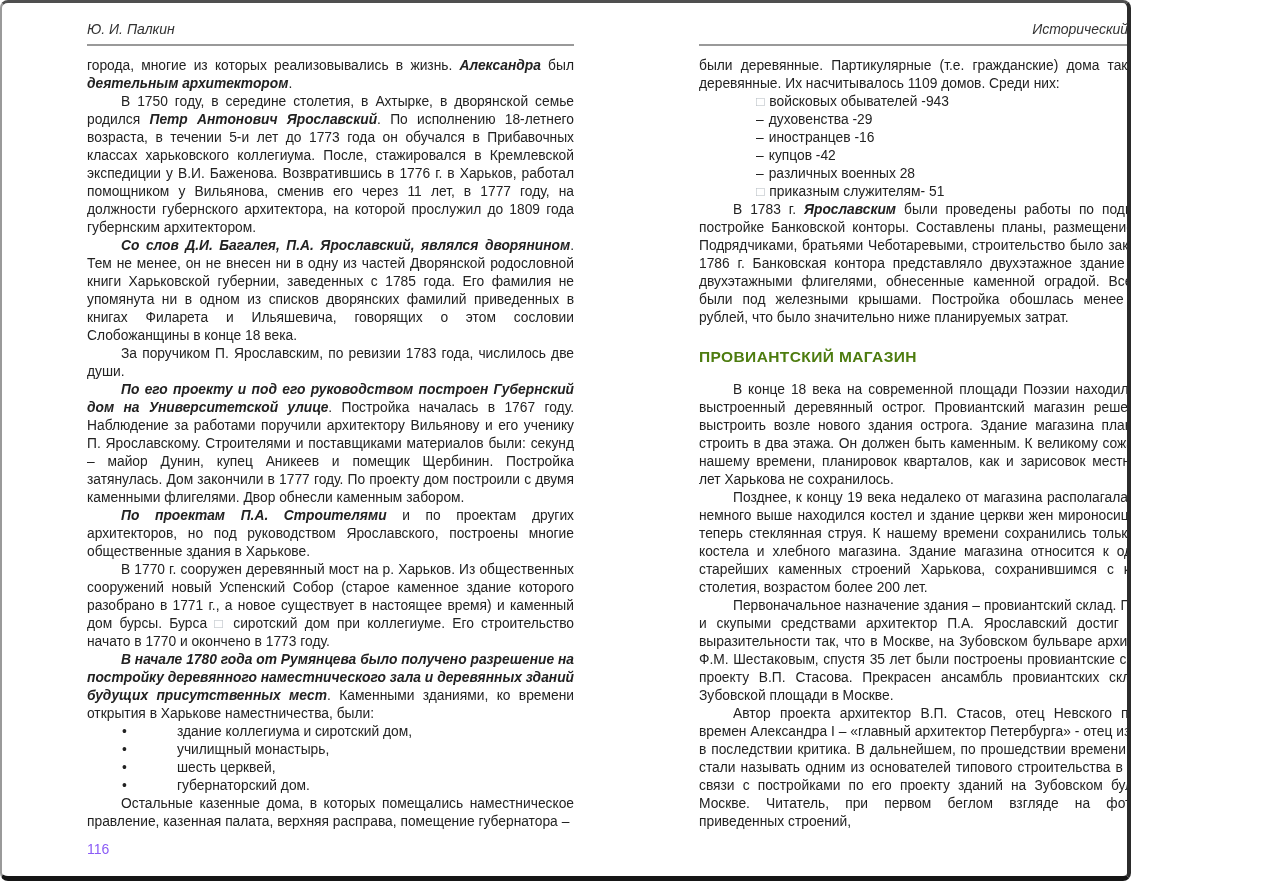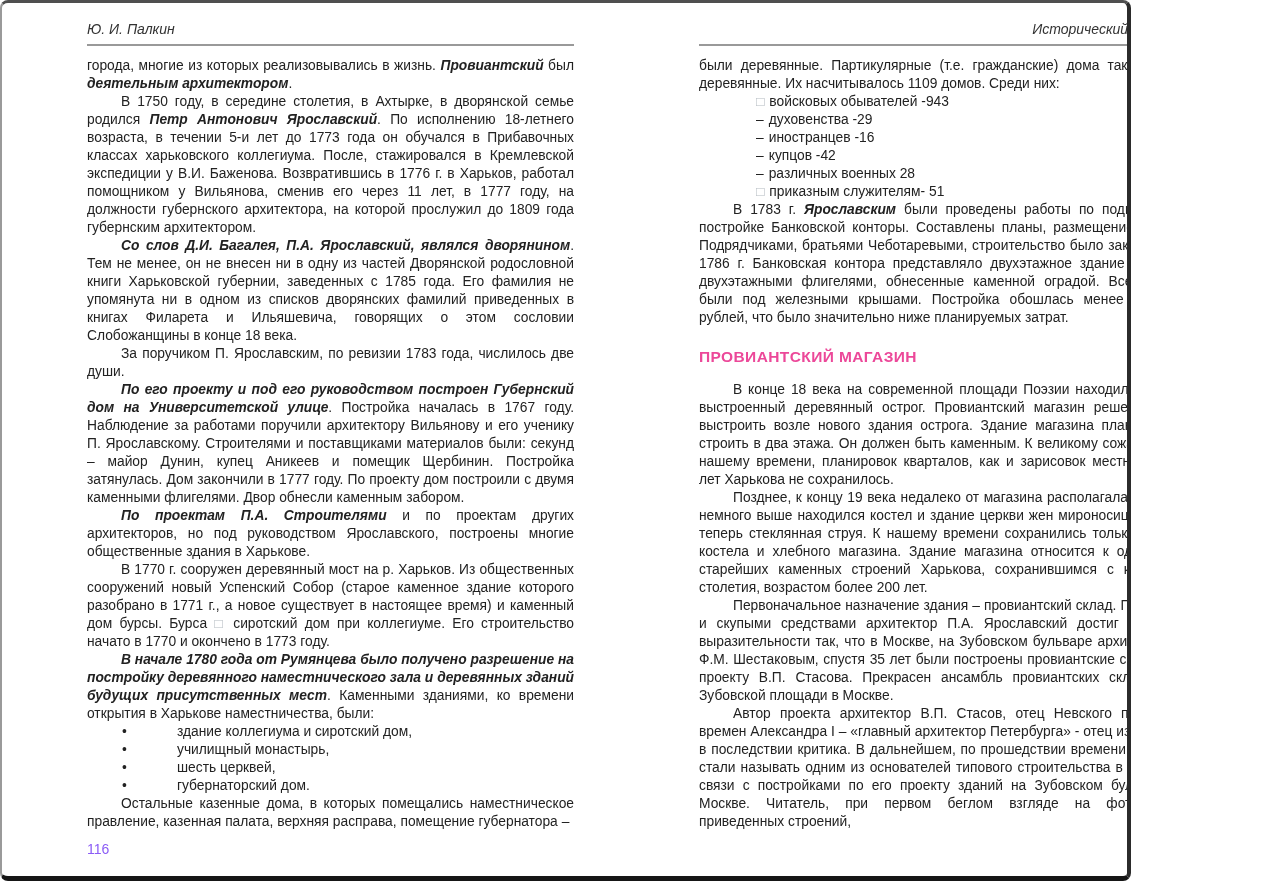--- a/index.html
+++ b/index.html
@@ -42,21 +42,21 @@
     text-align: justify;
   }
   .para { margin: 0; }
   .para.ind { text-indent: 34px; }
   .para span.bi { font-weight: bold; font-style: italic; }
   .para span.box { color: #b4bbc1; }
   .sechead {
     font-size: 15.5px;
     font-weight: bold;
     letter-spacing: 0.4px;
-    color: #ec4899;
+    color: #4d7c0f;
     margin: 21px 0 15px 0;
     text-align: left;
   }
   .plist { text-align: left; }
   .plist .li { line-height: 18px; }
   .plist.bullets .li { padding-left: 35px; }
   .plist.bullets .mk { display: inline-block; width: 55px; }
   .plist.dashes .li { padding-left: 57px; }
   .plist.dashes .mk { margin-right: 5px; }
   .mk.boxmk { color: #b4bbc1; }
@@ -72,21 +72,21 @@
 </head>
 <body>
 
 <div class="sheet">
 
   <div class="page leftpage">
     <div class="pagehead">
       <span>Ю. И. Палкин</span>
     </div>
     <div class="pagebody">
-        <p class="para"><span>города, многие из которых реализовывались в жизнь. </span><span class="bi">Провиантский</span><span> был </span><span class="bi">деятельным архитектором</span><span>.</span></p>
+        <p class="para"><span>города, многие из которых реализовывались в жизнь. </span><span class="bi">Александра</span><span> был </span><span class="bi">деятельным архитектором</span><span>.</span></p>
         <p class="para ind"><span>В 1750 году, в середине столетия, в Ахтырке, в дворянской семье родился </span><span class="bi">Петр Антонович Ярославский</span><span>. По исполнению 18-летнего возраста, в течении 5-и лет до 1773 года он обучался в Прибавочных классах харьковского коллегиума. После, стажировался в Кремлевской экспедиции у В.И. Баженова. Возвратившись в 1776 г. в Харьков, работал помощником у Вильянова, сменив его через 11 лет, в 1777 году, на должности губернского архитектора, на которой прослужил до 1809 года губернским архитектором.</span></p>
         <p class="para ind"><span class="bi">Со слов Д.И. Багалея, П.А. Ярославский, являлся дворянином</span><span>. Тем не менее, он не внесен ни в одну из частей Дворянской родословной книги Харьковской губернии, заведенных с 1785 года. Его фамилия не упомянута ни в одном из списков дворянских фамилий приведенных в книгах Филарета и Ильяшевича, говорящих о этом сословии Слобожанщины в конце 18 века.</span></p>
         <p class="para ind"><span>За поручиком П. Ярославским, по ревизии 1783 года, числилось две души.</span></p>
         <p class="para ind"><span class="bi">По его проекту и под его руководством построен Губернский дом на Университетской улице</span><span>. Постройка началась в 1767 году. Наблюдение за работами поручили архитектору Вильянову и его ученику П. Ярославскому. Строителями и поставщиками материалов были: секунд – майор Дунин, купец Аникеев и помещик Щербинин. Постройка затянулась. Дом закончили в 1777 году. По проекту дом построили с двумя каменными флигелями. Двор обнесли каменным забором.</span></p>
         <p class="para ind"><span class="bi">По проектам П.А. Строителями</span><span> и по проектам других архитекторов, но под руководством Ярославского, построены многие общественные здания в Харькове.</span></p>
         <p class="para ind"><span>В 1770 г. сооружен деревянный мост на р. Харьков. Из общественных сооружений новый Успенский Собор (старое каменное здание которого разобрано в 1771 г., а новое существует в настоящее время) и каменный дом бурсы. Бурса </span><span class="box">□</span><span> сиротский дом при коллегиуме. Его строительство начато в 1770 и окончено в 1773 году.</span></p>
         <p class="para ind"><span class="bi">В начале 1780 года от Румянцева было получено разрешение на постройку деревянного наместнического зала и деревянных зданий будущих присутственных мест</span><span>. Каменными зданиями, ко времени открытия в Харькове наместничества, были:</span></p>
         <div class="plist bullets">
           <div class="li"><span class="mk">•</span><span>здание коллегиума и сиротский дом,</span></div>
           <div class="li"><span class="mk">•</span><span>училищный монастырь,</span></div>

